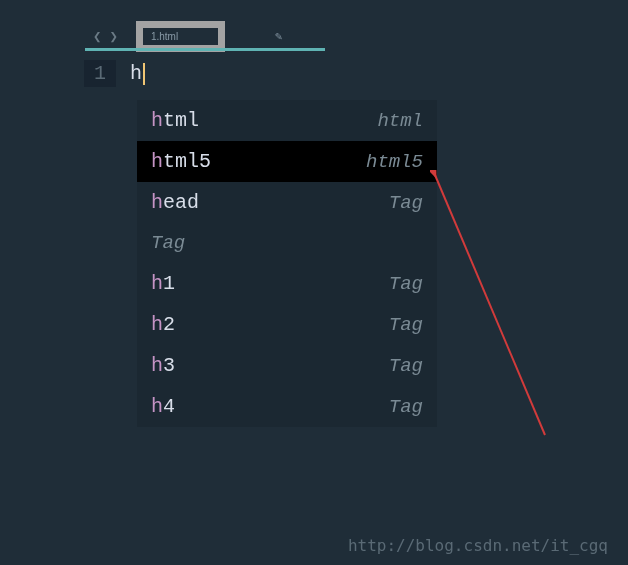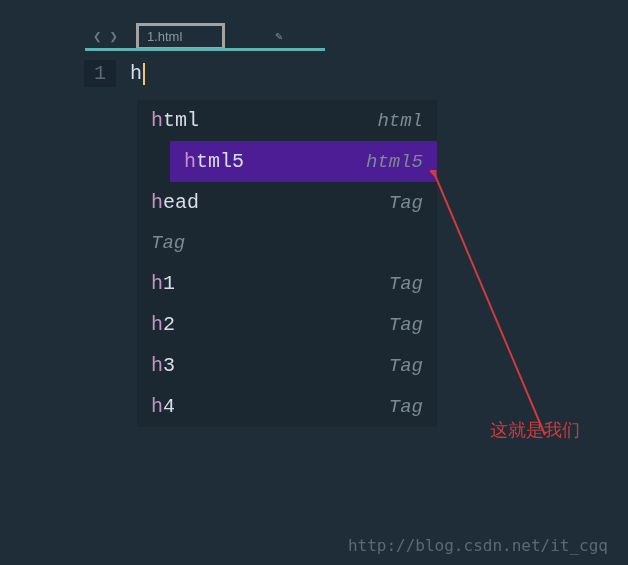--- a/index.html
+++ b/index.html
@@ -21,24 +21,24 @@
     display: flex;
     gap: 8px;
     margin-right: 18px;
   }
   .arrow {
     color: #6a7a85;
     font-size: 14px;
     cursor: pointer;
   }
   .tab {
-    border: 3px solid #a3a3a3;
+    border: 7px solid #a3a3a3;
     padding: 3px 40px 3px 8px;
     color: #8899a6;
-    font-size: 13px;
+    font-size: 10px;
     font-family: Arial, sans-serif;
   }
   .edit-icon {
     margin-left: 50px;
     color: #8899a6;
     font-size: 12px;
   }
   .tab-underline {
     position: absolute;
     top: 48px;
@@ -86,22 +86,21 @@
   }
   .ac-row {
     display: flex;
     justify-content: space-between;
     align-items: center;
     padding: 9px 14px;
     font-size: 20px;
     cursor: pointer;
   }
   .ac-row.selected {
-    background: #4c1d95;
-    margin-left: 33px;
+    background: #000000;
   }
   .ac-match { color: #c594c5; }
   .ac-rest { color: #d8dee9; text-align: right; }
   .ac-type {
     color: #7a8a94;
     font-style: italic;
     font-size: 19px;
   }
   .annotation-arrow {
     position: absolute;
@@ -188,16 +187,15 @@
 <svg class="annotation-arrow" width="170" height="280">
   <defs>
     <marker id="arrowhead" markerWidth="10" markerHeight="8" refX="2" refY="4" orient="auto">
       <polygon points="10 0, 0 4, 10 8" fill="#d13b3b"></polygon>
     </marker>
   </defs>
   <line x1="115" y1="265" x2="5" y2="5" stroke="#d13b3b" stroke-width="2" marker-end="url(#arrowhead)"></line>
 </svg>
 
 <div class="annotation-text">
-  <div>这就是我们</div>
 </div>
 
 <div class="watermark">http://blog.csdn.net/it_cgq</div>
 
 </body></html>

